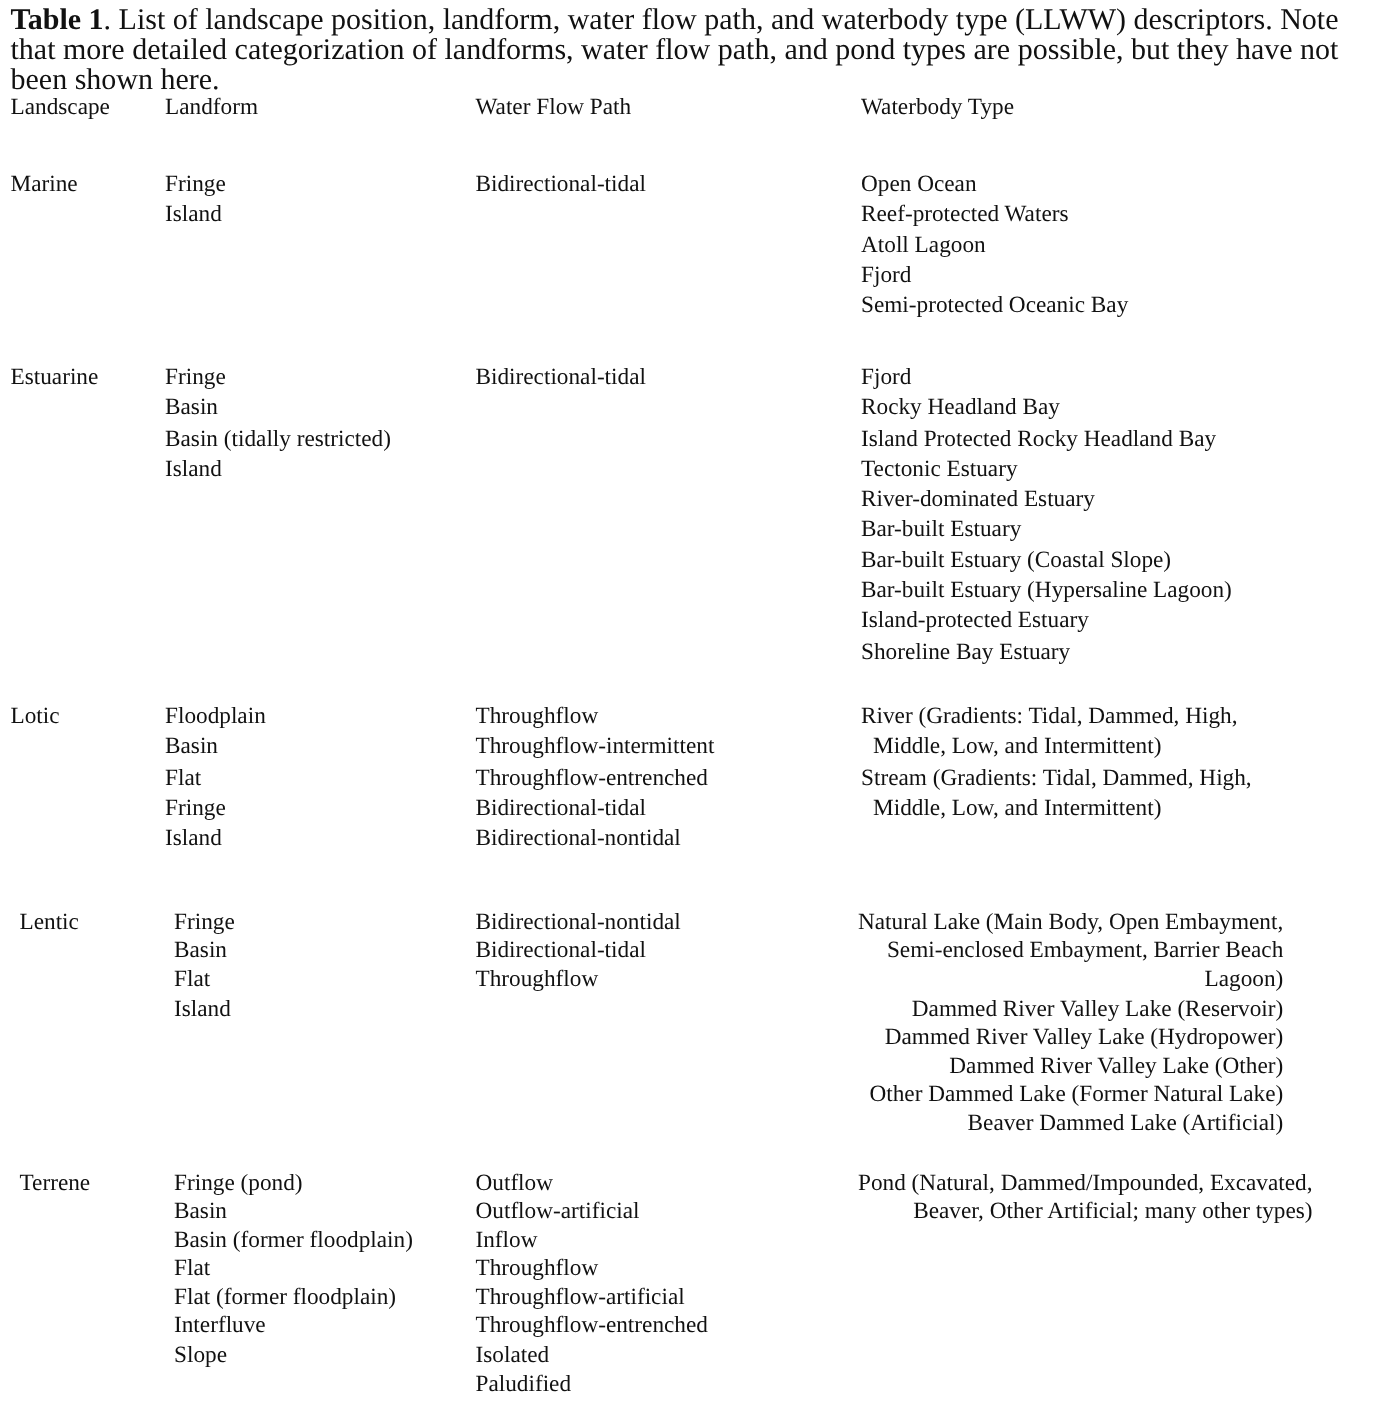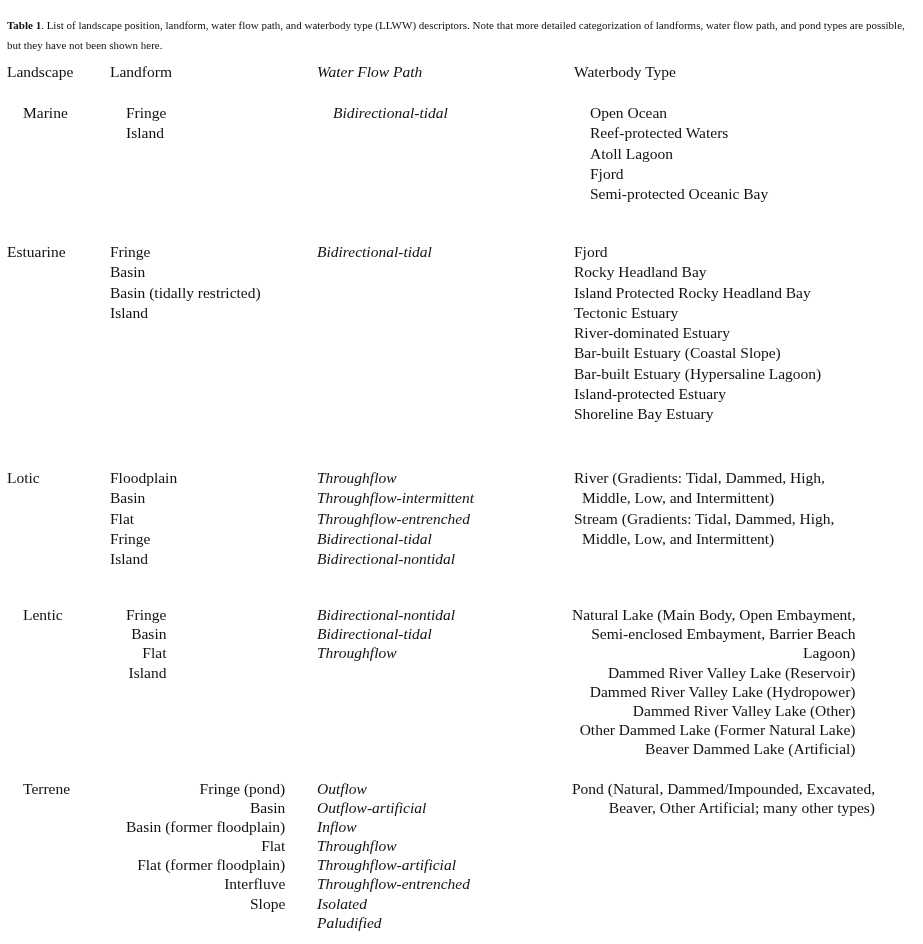--- a/index.html
+++ b/index.html
@@ -2,38 +2,38 @@
 <html><head>
   <meta charset="utf-8">
   <style>
     html, body { margin: 0; padding: 0; background: #ffffff; }
     body {
       width: 923px; height: 944px; position: relative; overflow: hidden;
       font-family: "Liberation Serif", "DejaVu Serif", serif;
       color: #111111; font-size: 15.5px;
     }
     .caption {
-      position: absolute; left: 7px; top: 15px; width: 912px;
-      line-height: 20px; font-size: 11px;
+      position: absolute; left: 7px; top: 3px; width: 912px;
+      line-height: 20px; font-size: 20px;
     }
     .caption b { font-weight: bold; }
     .hdr, .cell { position: absolute; white-space: nowrap; line-height: 20.3px; }
     .col-land { left: 7px; }
     .col-form { left: 110px; }
-    .col-flow { left: 317px; font-style: italic; }
+    .col-flow { left: 317px; }
     .col-wb { left: 574px; }
     .line { display: block; }
     .cont { padding-left: 8px; }
     
-    .s-marine { top: 103px; margin-left: 16px; }
+    .s-marine { top: 113px; }
     .s-estuarine { top: 226px; margin-top: 16px; }
     .s-lotic { top: 451px; margin-top: 17px; }
     .s-lentic { top: 605px; line-height: 19.2px; }
     .s-terrene { top: 779px; line-height: 19.1px; }
-    .shift { margin-left: 16px; text-align: right; }
+    .shift { margin-left: 6px; }
     .shift2 { margin-left: -2px; text-align: right; }
   </style>
 </head>
 <body>
 
 <div class="caption"><b>Table 1</b><span>.  List of landscape position, landform, water flow path, and waterbody type (LLWW) descriptors.  Note that more detailed categorization of landforms, water flow path, and pond types are possible, but they have not been shown here.</span></div>
 
 <div class="hdr col-land" style="top:62px">Landscape</div>
 <div class="hdr col-form" style="top:62px">Landform</div>
 <div class="hdr col-flow" style="top:62px">Water Flow Path</div>
@@ -64,20 +64,21 @@
   </div>
 <div class="cell col-flow s-estuarine">
     <span class="line">Bidirectional-tidal</span>
   </div>
 <div class="cell col-wb s-estuarine">
     <span class="line">Fjord</span>
     <span class="line">Rocky Headland Bay</span>
     <span class="line">Island Protected Rocky Headland Bay</span>
     <span class="line">Tectonic Estuary</span>
     <span class="line">River-dominated Estuary</span>
+    <span class="line">Bar-built Estuary</span>
     <span class="line">Bar-built Estuary (Coastal Slope)</span>
     <span class="line">Bar-built Estuary (Hypersaline Lagoon)</span>
     <span class="line">Island-protected Estuary</span>
     <span class="line">Shoreline Bay Estuary</span>
   </div>
 
 <div class="cell col-land s-lotic">Lotic</div>
 <div class="cell col-form s-lotic">
     <span class="line">Floodplain</span>
     <span class="line">Basin</span>

